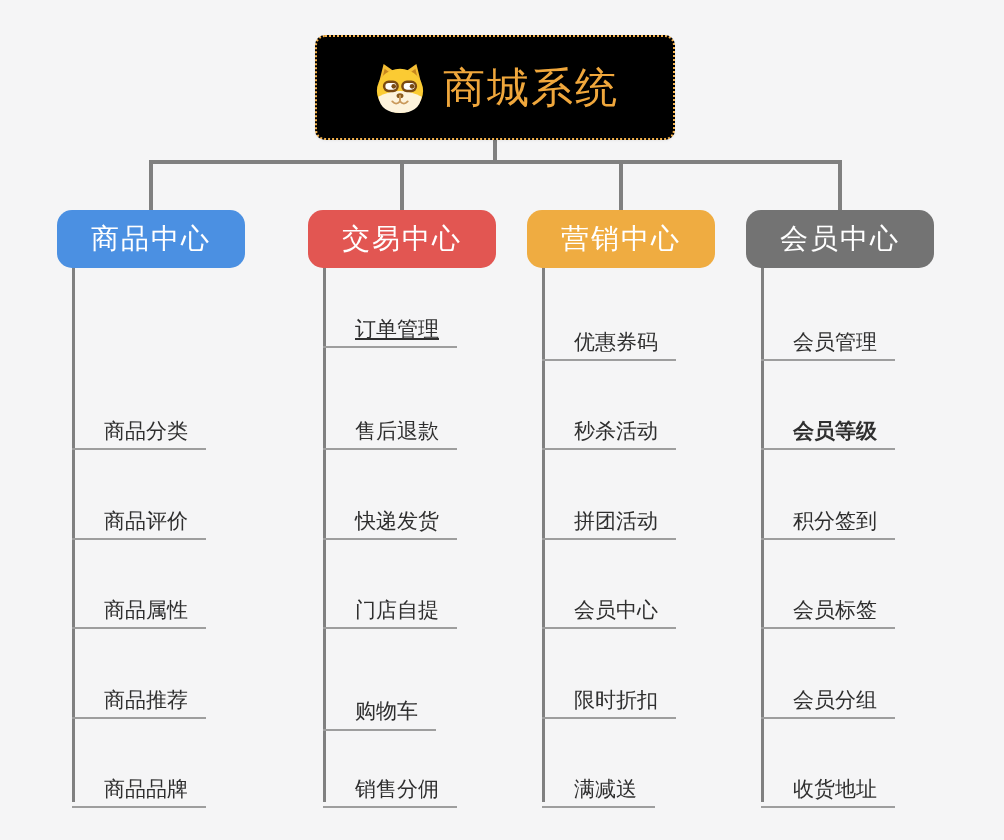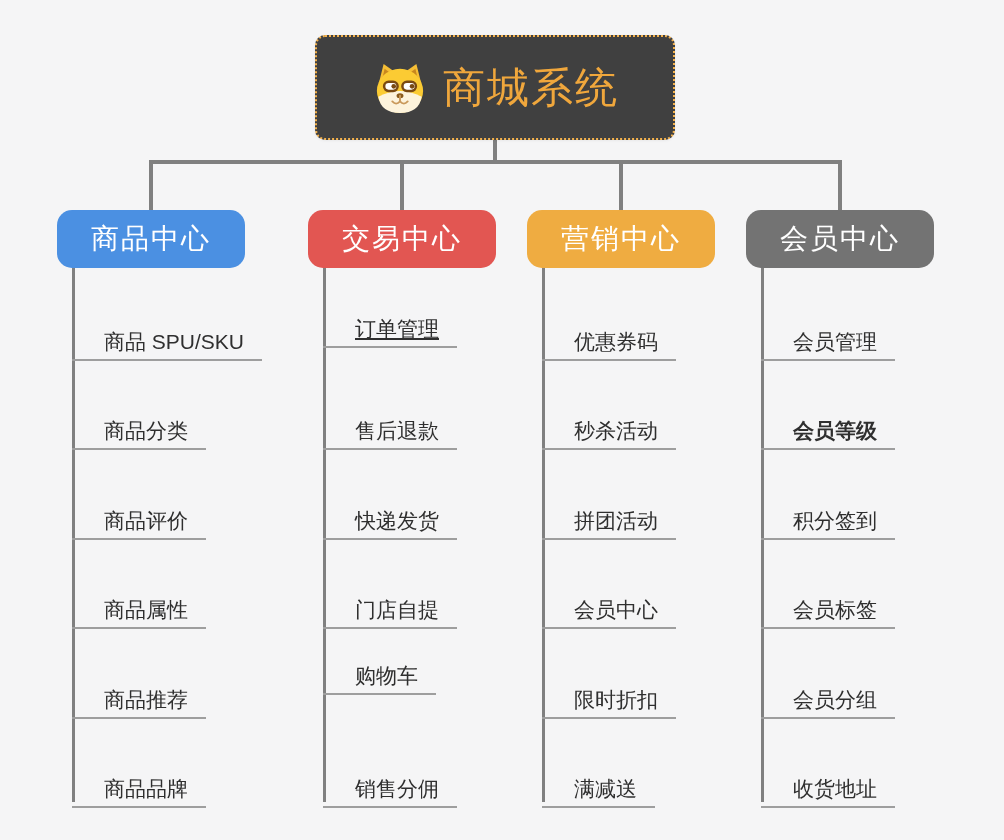--- a/index.html
+++ b/index.html
@@ -7,21 +7,21 @@
     width: 1004px; height: 840px;
     background: #F5F5F6;
     font-family: "Liberation Sans", "DejaVu Sans", sans-serif;
     overflow: hidden; position: relative;
   }
   #canvas { position: absolute; inset: 0; width: 1004px; height: 840px; }
 
   
   .root-node {
     position: absolute; left: 315px; top: 35px; width: 360px; height: 105px;
-    background: #404040;
+    background: #000000;
     border: 2px dotted #F3B14C;
     border-radius: 10px;
     box-shadow: 0 1px 3px rgba(0,0,0,0.05);
     display: flex; align-items: center; justify-content: center; gap: 14px;
     box-sizing: border-box;
   }
   .root-title {
     font-size: 42px; letter-spacing: 2px; color: #F0A73C; font-weight: 400;
     line-height: 1;
   }
@@ -85,35 +85,34 @@
         <path d="M30 35 L30 41 M22 41 Q26 45.5 30 41 Q34 45.5 38 41" fill="none" stroke="#C9995B" stroke-width="2" stroke-linecap="round"></path>
       </svg>
     </span>
     <span class="root-title">商城系统</span>
   </div>
 
   <div id="branches">
       <div class="conn drop" style="left: 149px;"></div>
       <div class="branch-header" style="left: 57px; background: rgb(75, 144, 226);">商品中心</div>
       <div class="branch-column" style="left: 72px;">
-        <div class="leaf-item" style="top: 43px;">商品 SPU/SKU</div>
         <div class="leaf-item" style="top: 132px;">商品分类</div>
         <div class="leaf-item" style="top: 222px;">商品评价</div>
         <div class="leaf-item" style="top: 311px;">商品属性</div>
         <div class="leaf-item" style="top: 401px;">商品推荐</div>
         <div class="leaf-item" style="top: 490px;">商品品牌</div>
       </div>
       <div class="conn drop" style="left: 400px;"></div>
       <div class="branch-header" style="left: 308px; background: rgb(226, 86, 82);">交易中心</div>
       <div class="branch-column" style="left: 323px;">
         <div class="leaf-item" style="top: 30px; text-decoration: underline;">订单管理</div>
         <div class="leaf-item" style="top: 132px;">售后退款</div>
         <div class="leaf-item" style="top: 222px;">快递发货</div>
         <div class="leaf-item" style="top: 311px;">门店自提</div>
-        <div class="leaf-item" style="top: 377px;">购物车</div>
+        <div class="leaf-item" style="top: 413px; font-family: Liberation Serif, serif;">购物车</div>
         <div class="leaf-item" style="top: 490px;">销售分佣</div>
       </div>
       <div class="conn drop" style="left: 619px;"></div>
       <div class="branch-header" style="left: 527px; background: rgb(239, 172, 65);">营销中心</div>
       <div class="branch-column" style="left: 542px;">
         <div class="leaf-item" style="top: 43px;">优惠券码</div>
         <div class="leaf-item" style="top: 132px;">秒杀活动</div>
         <div class="leaf-item" style="top: 222px;">拼团活动</div>
         <div class="leaf-item" style="top: 311px;">会员中心</div>
         <div class="leaf-item" style="top: 401px;">限时折扣</div>

